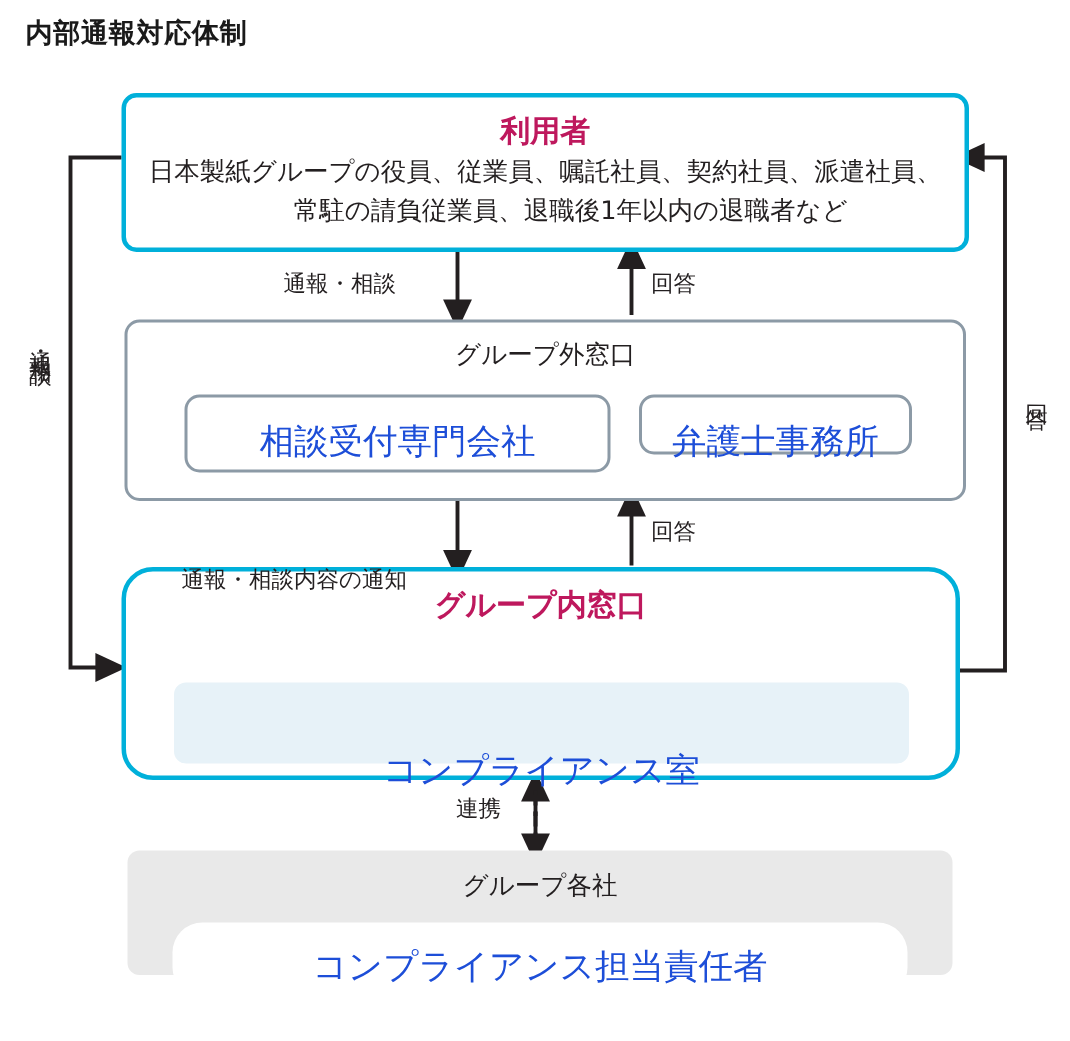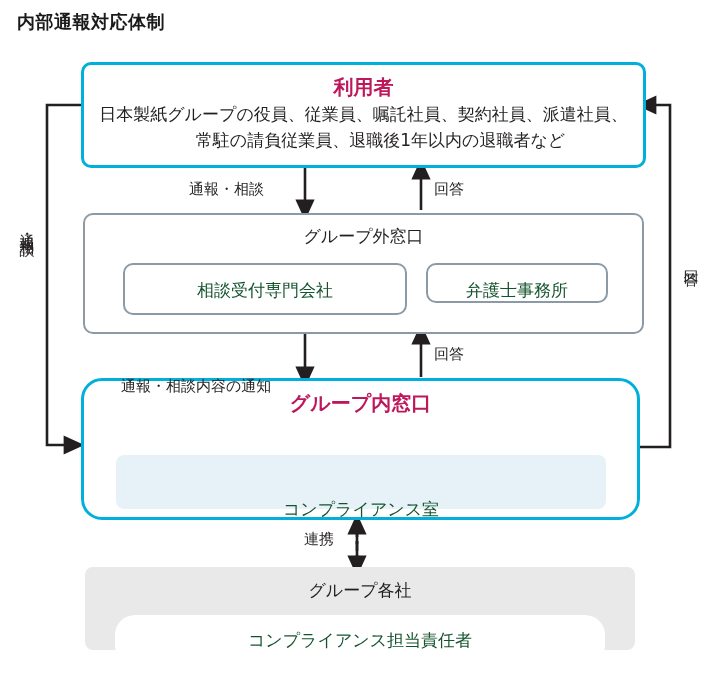--- a/index.html
+++ b/index.html
@@ -50,21 +50,21 @@
     color: #be185d; font-weight: bold; font-size: 20px;
     text-align: center; width: 100%;
   }
   .body-line {
     color: #231f20; font-size: 17px; text-align: center; width: 100%;
   }
   .hd-dark {
     color: #231f20; font-size: 17px; text-align: center; width: 100%;
   }
   .inner-label {
-    color: #14532d; font-size: 17px; text-align: center; width: 100%;
+    color: #1d4ed8; font-size: 23px; text-align: center; width: 100%;
   }
 
   
   .conn-label { font-size: 15px; color: #231f20; }
   .vlabel {
     font-size: 15px; color: #231f20;
     writing-mode: vertical-rl; text-orientation: upright;
     letter-spacing: 2px;
   }
 

